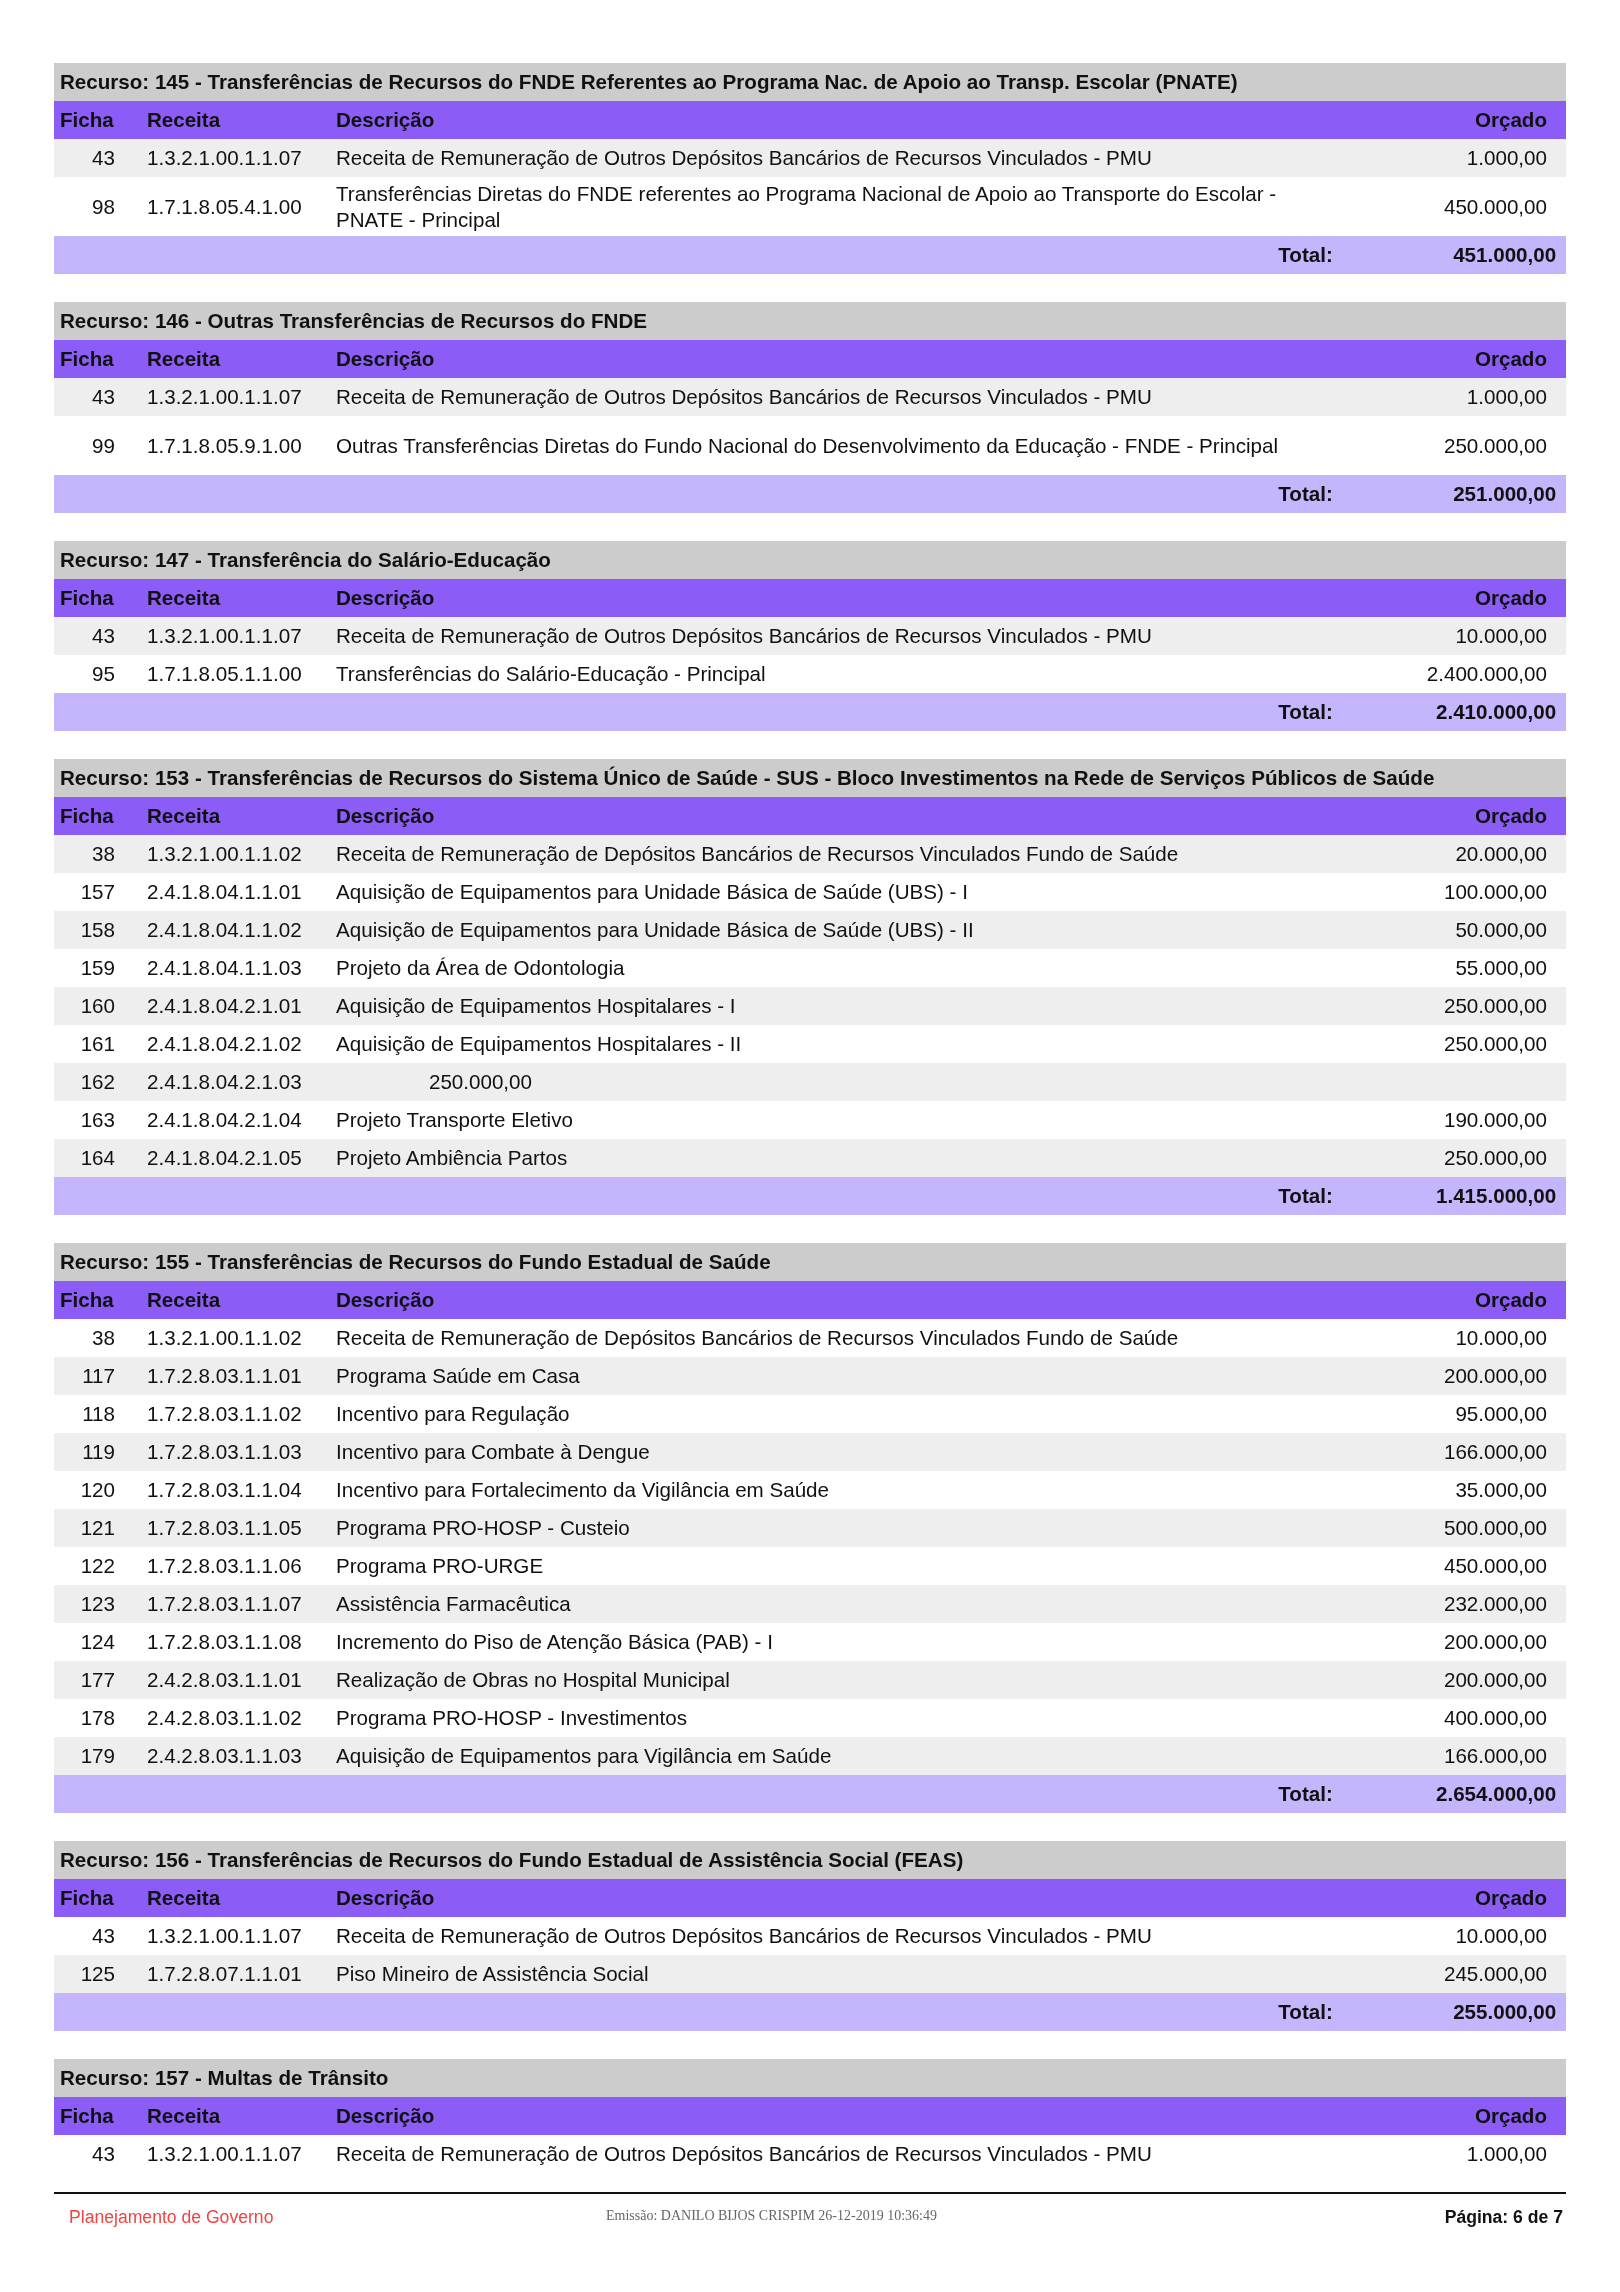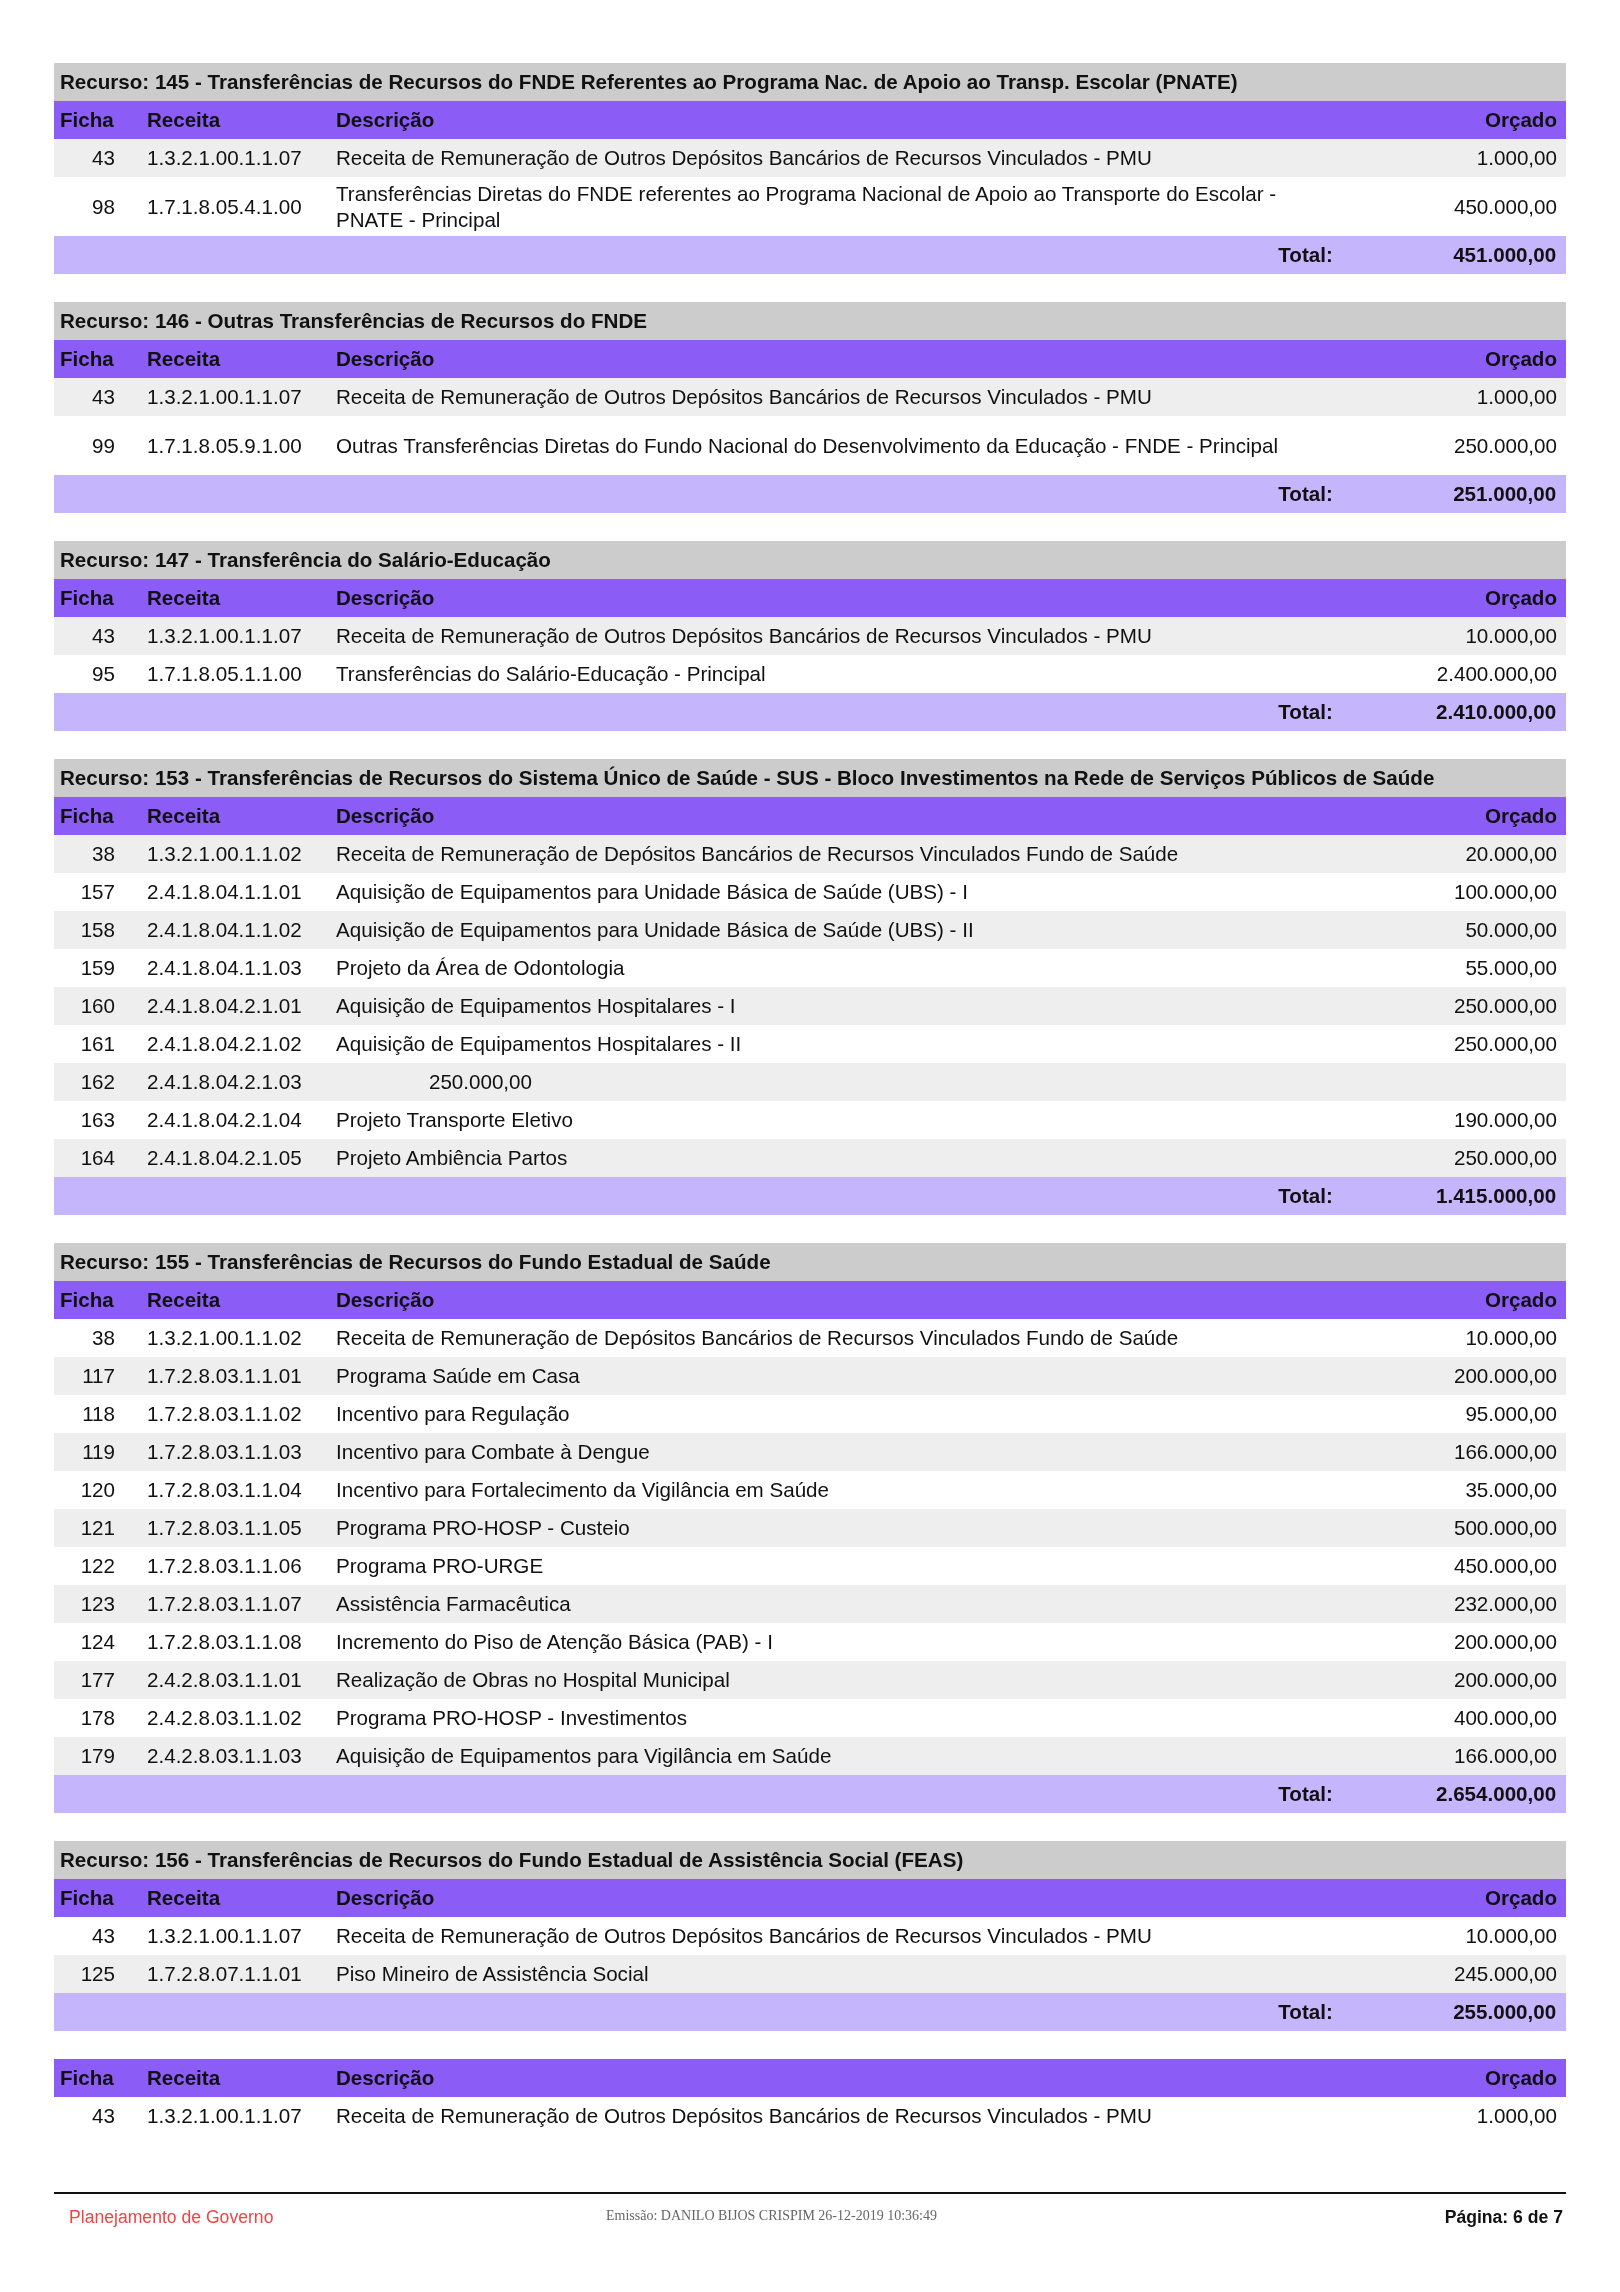--- a/index.html
+++ b/index.html
@@ -11,21 +11,21 @@
   .row.tall { height: 59px; }
   .recurso-row { background: #cccccc; font-weight: bold; padding-left: 5.9px; font-size: 20.6px; }
   .colhead-row { background: #8b5cf6; font-weight: bold; }
   .data-row { background: #ffffff; }
   .data-row.shaded { background: #eeeeee; }
   .total-row { background: #c4b5fd; font-weight: bold; }
   .c-ficha { width: 61px; text-align: right; flex: none; }
   .colhead-row .c-ficha { text-align: left; padding-left: 5.9px; width: 55px; }
   .c-receita { width: 189px; padding-left: 32px; flex: none; }
   .c-desc { flex: 1; padding-right: 19.6px; line-height: 25.5px; }
-  .c-orcado { width: 196px; text-align: right; padding-right: 9px; flex: none; }
+  .c-orcado { width: 196px; text-align: right; padding-right: 19px; flex: none; }
   .t-label { flex: 1; text-align: right; padding-right: 27.4px; }
   .t-value { width: 196px; text-align: right; padding-right: 9.8px; flex: none; }
   #footer-line { position: absolute; left: 54px; top: 2192px; width: 1512px; height: 2px; background: #111111; }
   #footer { position: absolute; left: 57px; top: 2207px; width: 1506px; height: 27.4px; font-size: 17.6px; }
   .f-left { position: absolute; left: 12px; top: 0; color: #ef4444; }
   .f-mid { position: absolute; left: 549px; top: 1px; color: #666666; font-size: 14px; font-family: Liberation Serif, serif; }
   .f-right { position: absolute; right: 0; top: 0; font-weight: bold; color: #111111; }
 </style>
 </head>
 <body>
@@ -276,20 +276,21 @@
         <div class="c-receita">1.7.2.8.07.1.1.01</div>
         <div class="c-desc">Piso Mineiro de Assistência Social</div>
         <div class="c-orcado">245.000,00</div>
       </div>
       <div class="row total-row">
         <div class="t-label">Total:</div>
         <div class="t-value">255.000,00</div>
       </div>
     </div>
     <div class="section">
+      <div class="row recurso-row">Recurso: 157 - Multas de Trânsito</div>
       <div class="row colhead-row">
         <div class="c-ficha">Ficha</div>
         <div class="c-receita">Receita</div>
         <div class="c-desc">Descrição</div>
         <div class="c-orcado">Orçado</div>
       </div>
       <div class="row data-row">
         <div class="c-ficha">43</div>
         <div class="c-receita">1.3.2.1.00.1.1.07</div>
         <div class="c-desc">Receita de Remuneração de Outros Depósitos Bancários de Recursos Vinculados - PMU</div>

